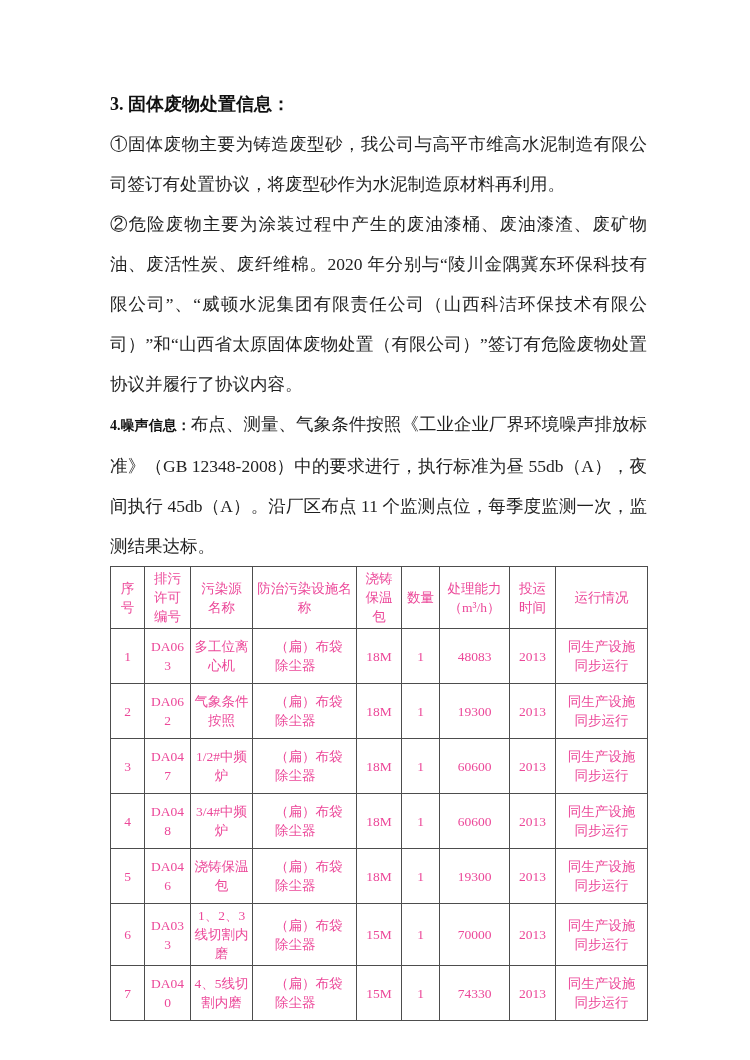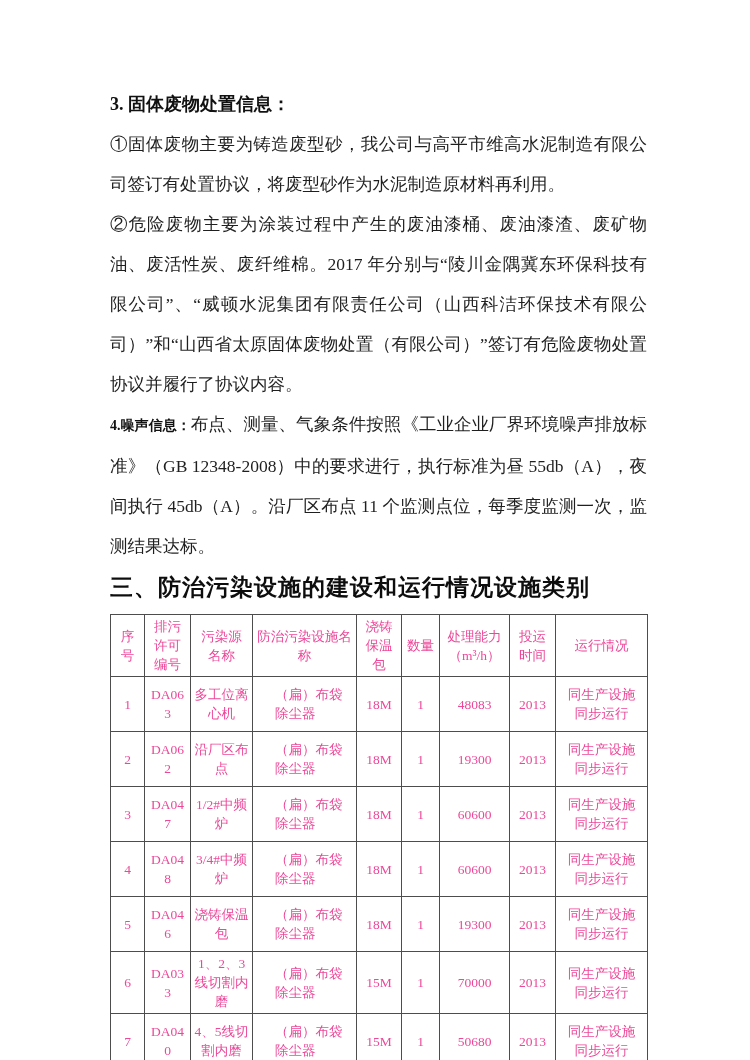--- a/index.html
+++ b/index.html
@@ -88,25 +88,24 @@
 </head>
 <body>
 
 <div class="page">
   <div class="content">
 
     <h3 class="sec-heading">3. 固体废物处置信息：</h3>
 
     <p class="body-para">①固体废物主要为铸造废型砂，我公司与高平市维高水泥制造有限公司签订有处置协议，将废型砂作为水泥制造原材料再利用。</p>
 
-    <p class="body-para">②危险废物主要为涂装过程中产生的废油漆桶、废油漆渣、废矿物油、废活性炭、废纤维棉。2017 年分别与“陵川金隅冀东环保科技有限公司”、“威顿水泥集团有限责任公司（山西科洁环保技术有限公司）”和“山西省太原固体废物处置（有限公司）”签订有危险废物处置协议并履行了协议内容。</p>
+    <p class="body-para">②危险废物主要为涂装过程中产生的废油漆桶、废油漆渣、废矿物油、废活性炭、废纤维棉。2020 年分别与“陵川金隅冀东环保科技有限公司”、“威顿水泥集团有限责任公司（山西科洁环保技术有限公司）”和“山西省太原固体废物处置（有限公司）”签订有危险废物处置协议并履行了协议内容。</p>
 
     <p class="body-para"><span class="lead-bold">4.噪声信息：</span><span>布点、测量、气象条件按照《工业企业厂界环境噪声排放标准》（GB 12348-2008）中的要求进行，执行标准为昼 55db（A），夜间执行 45db（A）。沿厂区布点 11 个监测点位，每季度监测一次，监测结果达标。</span></p>
 
-    <h2 class="big-heading">三、防治污染设施的建设和运行情况设施类别</h2>
 
     <table class="facilities">
       <colgroup id="table-colgroup">
           <col class="c0">
           <col class="c1">
           <col class="c2">
           <col class="c3">
           <col class="c4">
           <col class="c5">
           <col class="c6">
@@ -134,21 +133,21 @@
             <td class="col3">（扁）布袋除尘器</td>
             <td class="col4">18M</td>
             <td class="col5">1</td>
             <td class="col6">48083</td>
             <td class="col7">2013</td>
             <td class="col8">同生产设施同步运行</td>
           </tr>
           <tr>
             <td class="col0">2</td>
             <td class="col1">DA062</td>
-            <td class="col2">沿厂区布点</td>
+            <td class="col2">气象条件按照</td>
             <td class="col3">（扁）布袋除尘器</td>
             <td class="col4">18M</td>
             <td class="col5">1</td>
             <td class="col6">19300</td>
             <td class="col7">2013</td>
             <td class="col8">同生产设施同步运行</td>
           </tr>
           <tr>
             <td class="col0">3</td>
             <td class="col1">DA047</td>
@@ -193,21 +192,21 @@
             <td class="col7">2013</td>
             <td class="col8">同生产设施同步运行</td>
           </tr>
           <tr>
             <td class="col0">7</td>
             <td class="col1">DA040</td>
             <td class="col2">4、5线切割内磨</td>
             <td class="col3">（扁）布袋除尘器</td>
             <td class="col4">15M</td>
             <td class="col5">1</td>
-            <td class="col6">50680</td>
+            <td class="col6">74330</td>
             <td class="col7">2013</td>
             <td class="col8">同生产设施同步运行</td>
           </tr>
         </tbody>
     </table>
 
   </div>
 </div>
 
 </body></html>

